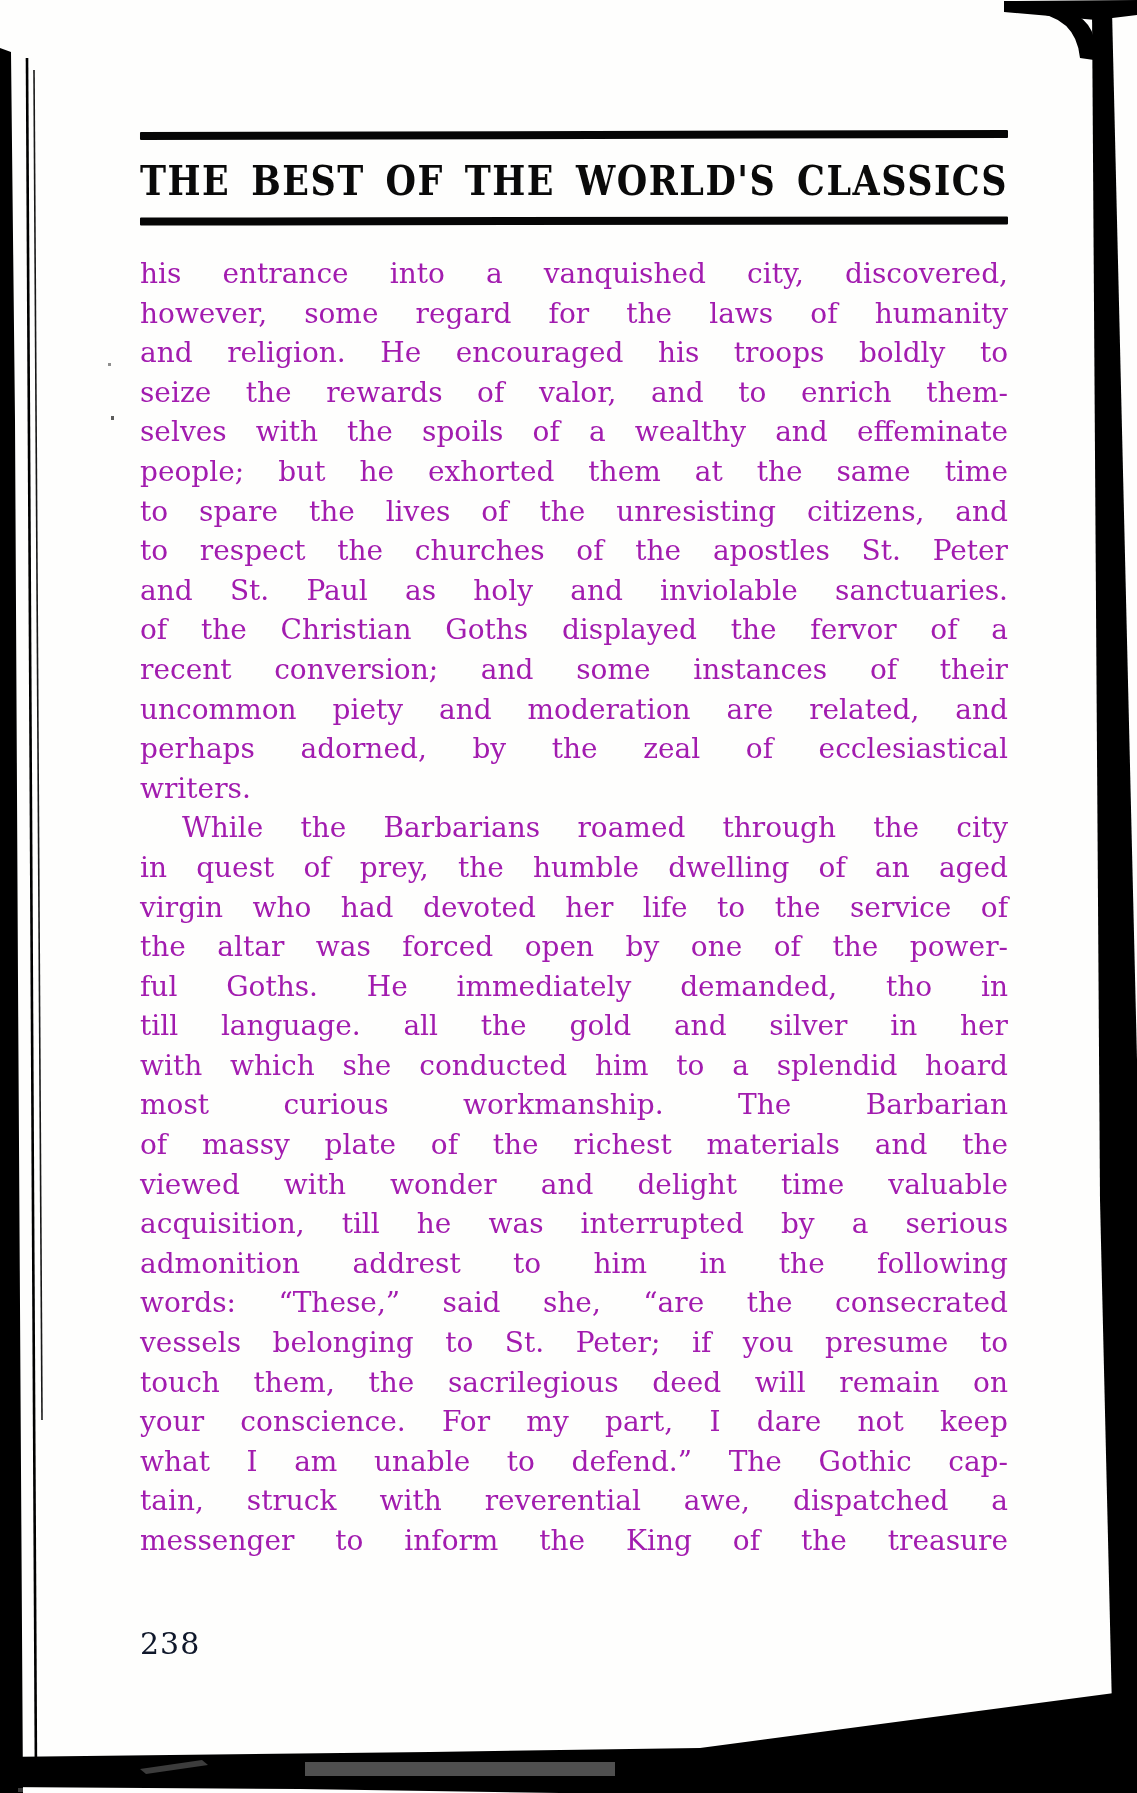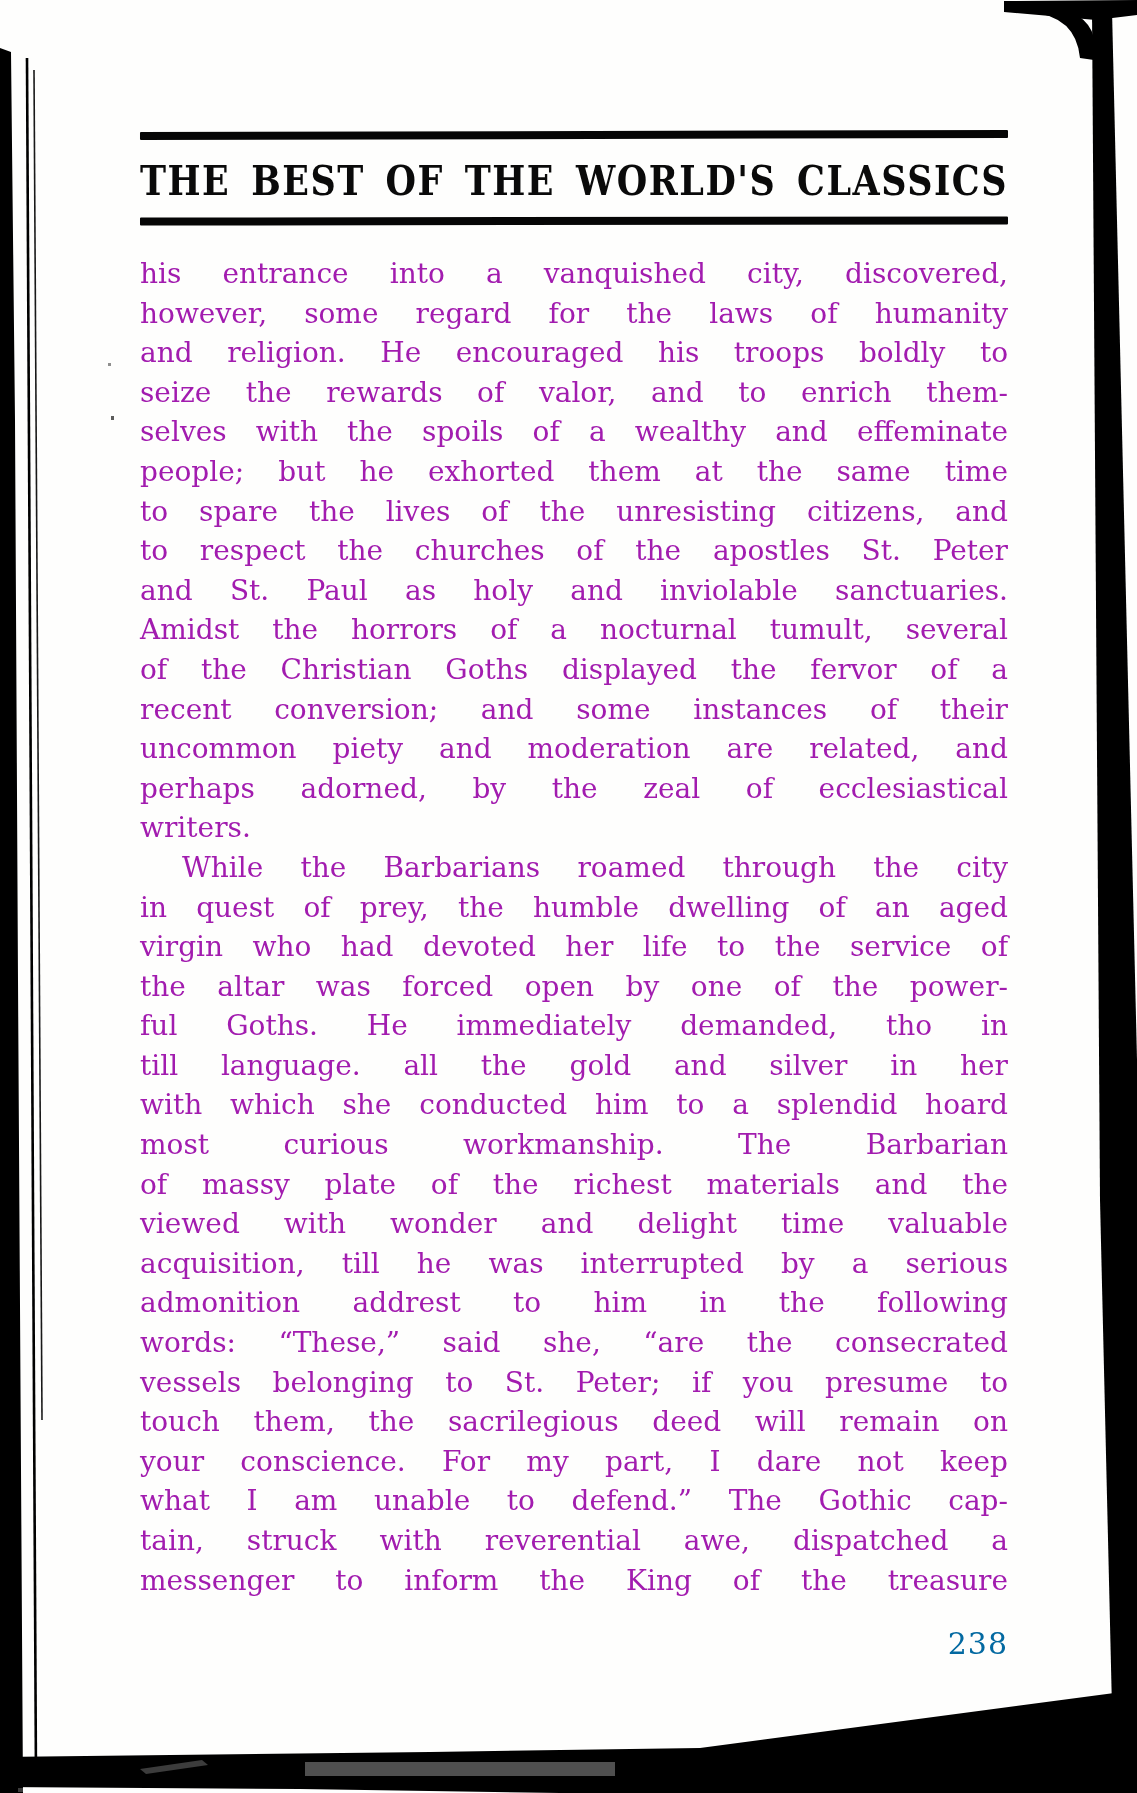--- a/index.html
+++ b/index.html
@@ -28,21 +28,21 @@
     font-size:28px;line-height:39.6px;color:#a21caf;margin-top:23px;
   }
   .line{
     text-align:justify;text-align-last:justify;
     height:39.6px;overflow:visible;
   }
   .line.unjustified{text-align-last:left;}
   .line.indent{padding-left:42px;box-sizing:border-box;}
   .page-number{
     position:absolute;top:1626px;left:0;width:868px;
-    text-align:right;font-size:30px;color:#0369a1;letter-spacing:1px;
+    text-align:left;font-size:30px;color:#0f172a;letter-spacing:1px;
   }
 </style>
 </head>
 <body>
 
 <div class="page">
 
   <div class="content">
     <div class="rule rule-top"></div>
     <div class="running-head">THE BEST OF THE WORLD'S CLASSICS</div>
@@ -61,21 +61,20 @@
         <div class="line">selves with the spoils of a wealthy and effeminate</div>
 
         <div class="line">people; but he exhorted them at the same time</div>
 
         <div class="line">to spare the lives of the unresisting citizens, and</div>
 
         <div class="line">to respect the churches of the apostles St. Peter</div>
 
         <div class="line">and St. Paul as holy and inviolable sanctuaries.</div>
 
-        <div class="line">Amidst the horrors of a nocturnal tumult, several</div>
 
         <div class="line">of the Christian Goths displayed the fervor of a</div>
 
         <div class="line">recent conversion; and some instances of their</div>
 
         <div class="line">uncommon piety and moderation are related, and</div>
 
         <div class="line">perhaps adorned, by the zeal of ecclesiastical</div>
 
         <div class="line unjustified">writers.</div>

